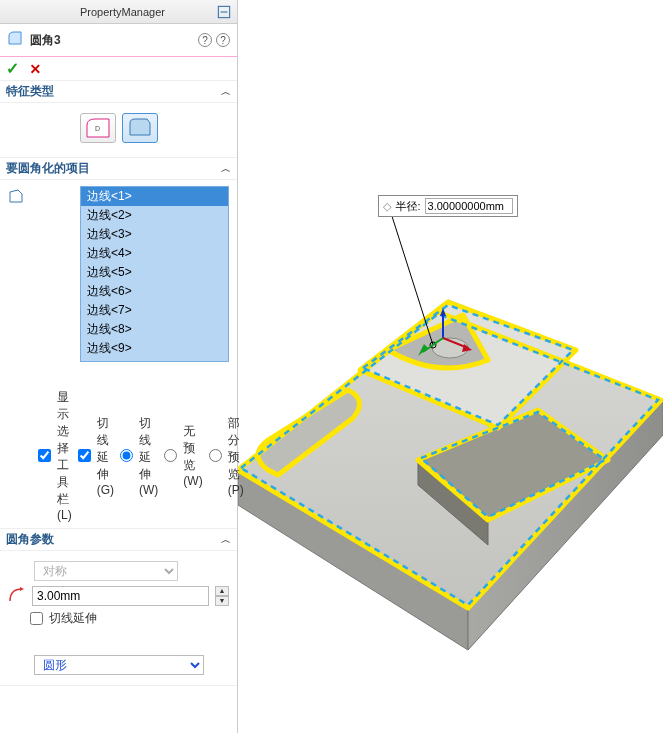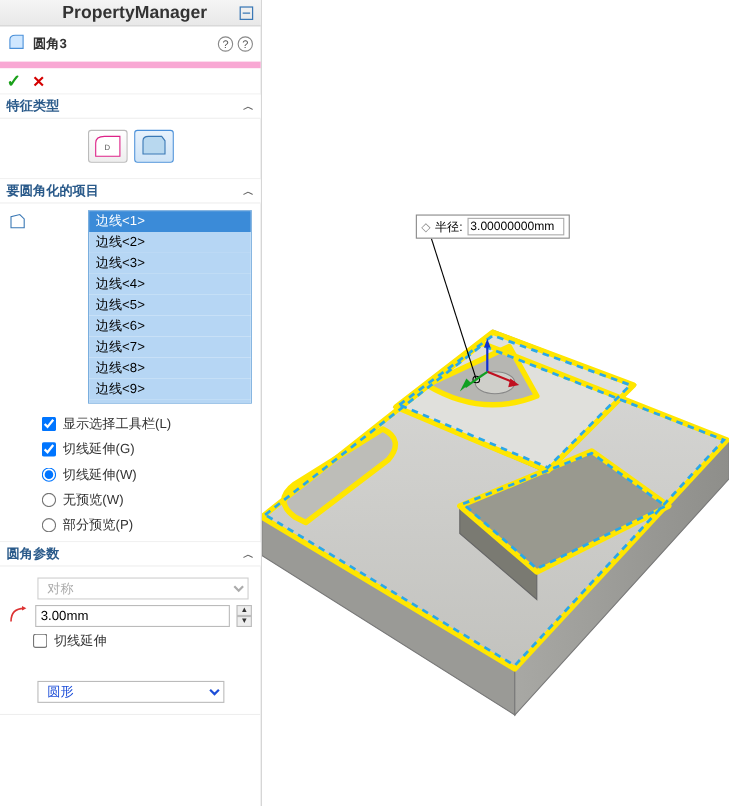--- a/index.html
+++ b/index.html
@@ -2,24 +2,24 @@
 <html><head>
 <meta charset="utf-8">
 <style>
 * { box-sizing: border-box; margin: 0; padding: 0; font-family: "Microsoft YaHei", Arial, sans-serif; }
 body { background: #fff; width: 663px; height: 733px; position: relative; overflow: hidden; }
 
 .panel { width: 238px; background: #fff; border-right: 1px solid #ccc; height: 733px; display: flex; flex-direction: column; position: relative; z-index: 2; }
 
 .title-bar { height: 24px; background: linear-gradient(#f5f5f5,#e8e8e8); border-bottom: 1px solid #ccc; display: flex; align-items: center; padding: 0 4px; }
 .title-bar .spacer { flex: 1; }
-.title-text { font-size: 16px; font-weight: bold; color: #333; padding-left: 30px; text-align: right; }
+.title-text { font-size: 11px; font-weight: normal; color: #333; padding-left: 30px; text-align: right; }
 .title-icon { width: 18px; height: 18px; margin-left: 4px; }
 
-.feature-row { height: 28px; display: flex; align-items: center; padding: 16px 6px; border-bottom: 6px solid #f9a8d4; }
+.feature-row { height: 28px; display: flex; align-items: center; padding: 16px 6px; border-bottom: 1px solid #f9a8d4; }
 .feature-row .spacer { flex: 1; }
 .feature-name { font-size: 12px; font-weight: bold; color: #333; margin-left: 6px; }
 .help-icon { width: 16px; height: 16px; margin-left: 2px; }
 
 .action-row { height: 24px; display: flex; align-items: center; padding: 0 6px; gap: 10px; border-bottom: 1px solid #eee; }
 .ok-btn { color: #1aa01a; font-size: 16px; font-weight: bold; cursor: pointer; }
 .cancel-btn { color: #d40000; font-size: 14px; font-weight: bold; cursor: pointer; }
 
 .section-header { height: 22px; background: #fff; display: flex; align-items: center; padding: 0 6px; border-bottom: 1px solid #eee; font-size: 12px; font-weight: bold; color: #2a5a8a; cursor: pointer; gap: 20px; }
 .section-header .spacer { flex: 1; }
@@ -28,26 +28,26 @@
 .section-body { padding: 6px 8px; border-bottom: 1px solid #eee; font-size: 12px; color: #333; }
 
 .type-buttons { display: flex; justify-content: center; gap: 6px; padding: 4px 0 8px; }
 .type-btn { width: 36px; height: 30px; border: 1px solid #bbb; border-radius: 3px; background: linear-gradient(#fff,#eee); display: flex; align-items: center; justify-content: center; cursor: pointer; }
 .type-btn.selected { border: 1px solid #4a90d9; background: linear-gradient(#e8f2fc,#cfe4f7); }
 
 .listbox { border: 1px solid #7aaede; background: #fff; height: 176px; overflow: auto; margin-left: 20px; }
 .listbox-item { padding: 1px 6px; font-size: 12px; background: #b6d6f4; color: #000; border-bottom: 0; }
 .listbox-item.selected { background: #3b8bd8; color: #fff; }
 
-.options { margin-top: 10px; margin-left: 30px; display: flex; flex-direction: column; gap: 6px; justify-content: center; }
+.options { margin-top: 27px; margin-left: 30px; display: flex; flex-direction: row; gap: 6px; }
 .opt { display: flex; align-items: center; gap: 6px; font-size: 12px; }
 .opt input { margin: 0; }
 
 .param-row { display: flex; align-items: center; gap: 6px; margin: 4px 0; }
-.select { width: 192px; height: 20px; border: 1px solid #bbb; font-size: 12px; padding: 0 4px; background: #fff; color: #888; }
+.select { width: 144px; height: 20px; border: 1px solid #bbb; font-size: 12px; padding: 0 4px; background: #fff; color: #888; }
 .spinner { flex: 1; height: 20px; border: 1px solid #bbb; font-size: 12px; padding: 0 4px; }
 .spin-btns { display: flex; flex-direction: column; }
 .spin-btn { width: 14px; height: 10px; border: 1px solid #bbb; background: #eee; font-size: 7px; line-height: 7px; text-align: center; cursor: pointer; }
 .label-sm { font-size: 12px; margin: 4px 0 2px; }
 
 .viewport { position: absolute; left: 238px; top: 0; width: 425px; height: 733px; background: #fff; }
 .viewport svg { width: 100%; height: 100%; }
 
 .callout { position: absolute; left: 378px; top: 195px; display: flex; align-items: center; background: #fff; border: 1px solid #888; padding: 2px 4px; font-size: 11px; gap: 4px; }
 .callout input { width: 88px; border: 1px solid #aaa; font-size: 11px; padding: 1px 2px; }

